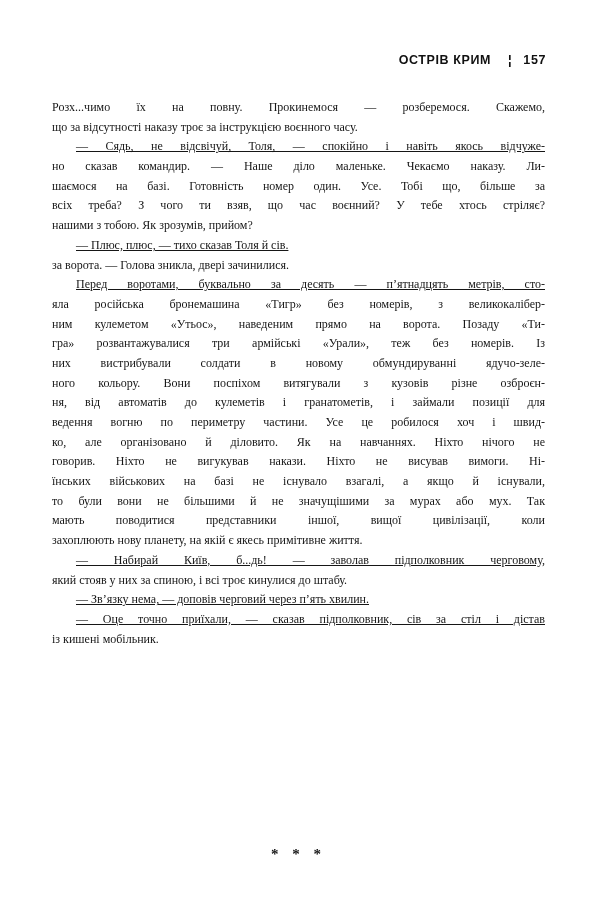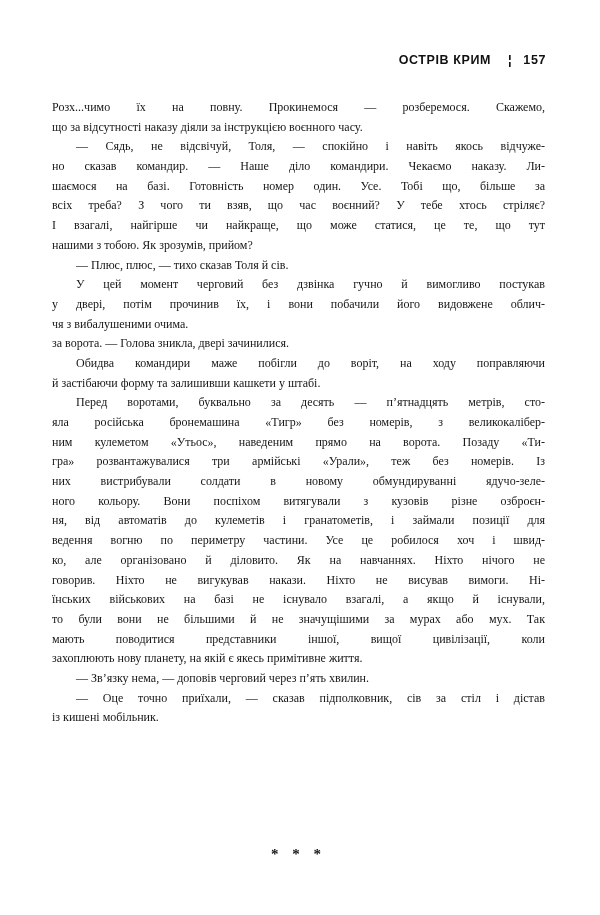--- a/index.html
+++ b/index.html
@@ -40,21 +40,21 @@
     line-height: 19.7px;
     color: #161616;
   }
   .para { margin: 0; }
   .line {
     height: 19.7px;
     text-align: justify;
     text-align-last: justify;
   }
   .line.last { text-align-last: left; }
-  .line.indent { text-indent: 24px; }
+  .line.indent { text-indent: 24px; text-decoration: underline; }
   .section-break {
     position: absolute;
     top: 846px;
     left: 52px;
     right: 55px;
     text-align: center;
     font-family: "Liberation Serif", "DejaVu Serif", serif;
     font-weight: 700;
     font-size: 15px;
     letter-spacing: 5px;
@@ -68,62 +68,56 @@
 
   <header class="running-head">
     <span class="title">ОСТРІВ КРИМ</span>
     <span class="sep">¦</span>
     <span class="num">157</span>
   </header>
 
   <main class="body-text">
       <div class="para">
         <div class="line">Розх...чимо їх на повну. Прокинемося — розберемося. Скажемо,</div>
-        <div class="line last">що за відсутності наказу діяли за інструкцією воєнного часу.</div>
+        <div class="line last">що за відсутності наказу троє за інструкцією воєнного часу.</div>
       </div>
       <div class="para">
         <div class="line indent">— Сядь, не відсвічуй, Толя, — спокійно і навіть якось відчуже-</div>
-        <div class="line">но сказав командир. — Наше діло командири. Чекаємо наказу. Ли-</div>
+        <div class="line">но сказав командир. — Наше діло маленьке. Чекаємо наказу. Ли-</div>
         <div class="line">шаємося на базі. Готовність номер один. Усе. Тобі що, більше за</div>
         <div class="line">всіх треба? З чого ти взяв, що час воєнний? У тебе хтось стріляє?</div>
-        <div class="line">І взагалі, найгірше чи найкраще, що може статися, це те, що тут</div>
         <div class="line last">нашими з тобою. Як зрозумів, прийом?</div>
       </div>
       <div class="para">
         <div class="line indent last">— Плюс, плюс, — тихо сказав Толя й сів.</div>
       </div>
       <div class="para">
-        <div class="line indent">У цей момент черговий без дзвінка гучно й вимогливо постукав</div>
-        <div class="line">у двері, потім прочинив їх, і вони побачили його видовжене облич-</div>
-        <div class="line last">чя з вибалушеними очима.</div>
-      </div>
-      <div class="para">
         <div class="line last">за ворота. — Голова зникла, двері зачинилися.</div>
-      </div>
-      <div class="para">
-        <div class="line indent">Обидва командири маже побігли до воріт, на ходу поправляючи</div>
-        <div class="line last">й застібаючи форму та залишивши кашкети у штабі.</div>
       </div>
       <div class="para">
         <div class="line indent">Перед воротами, буквально за десять — п’ятнадцять метрів, сто-</div>
         <div class="line">яла російська бронемашина «Тигр» без номерів, з великокалібер-</div>
         <div class="line">ним кулеметом «Утьос», наведеним прямо на ворота. Позаду «Ти-</div>
         <div class="line">гра» розвантажувалися три армійські «Урали», теж без номерів. Із</div>
         <div class="line">них вистрибували солдати в новому обмундируванні ядучо-зеле-</div>
         <div class="line">ного кольору. Вони поспіхом витягували з кузовів різне озброєн-</div>
         <div class="line">ня, від автоматів до кулеметів і гранатометів, і займали позиції для</div>
         <div class="line">ведення вогню по периметру частини. Усе це робилося хоч і швид-</div>
         <div class="line">ко, але організовано й діловито. Як на навчаннях. Ніхто нічого не</div>
         <div class="line">говорив. Ніхто не вигукував накази. Ніхто не висував вимоги. Ні-</div>
         <div class="line">їнських військових на базі не існувало взагалі, а якщо й існували,</div>
         <div class="line">то були вони не більшими й не значущішими за мурах або мух. Так</div>
         <div class="line">мають поводитися представники іншої, вищої цивілізації, коли</div>
         <div class="line last">захоплюють нову планету, на якій є якесь примітивне життя.</div>
       </div>
       <div class="para">
+        <div class="line indent">— Набирай Київ, б...дь! — заволав підполковник черговому,</div>
+        <div class="line last">який стояв у них за спиною, і всі троє кинулися до штабу.</div>
+      </div>
+      <div class="para">
         <div class="line indent last">— Зв’язку нема, — доповів черговий через п’ять хвилин.</div>
       </div>
       <div class="para">
         <div class="line indent">— Оце точно приїхали, — сказав підполковник, сів за стіл і дістав</div>
         <div class="line last">із кишені мобільник.</div>
       </div>
     </main>
 
   <div class="section-break">* * *</div>
 

